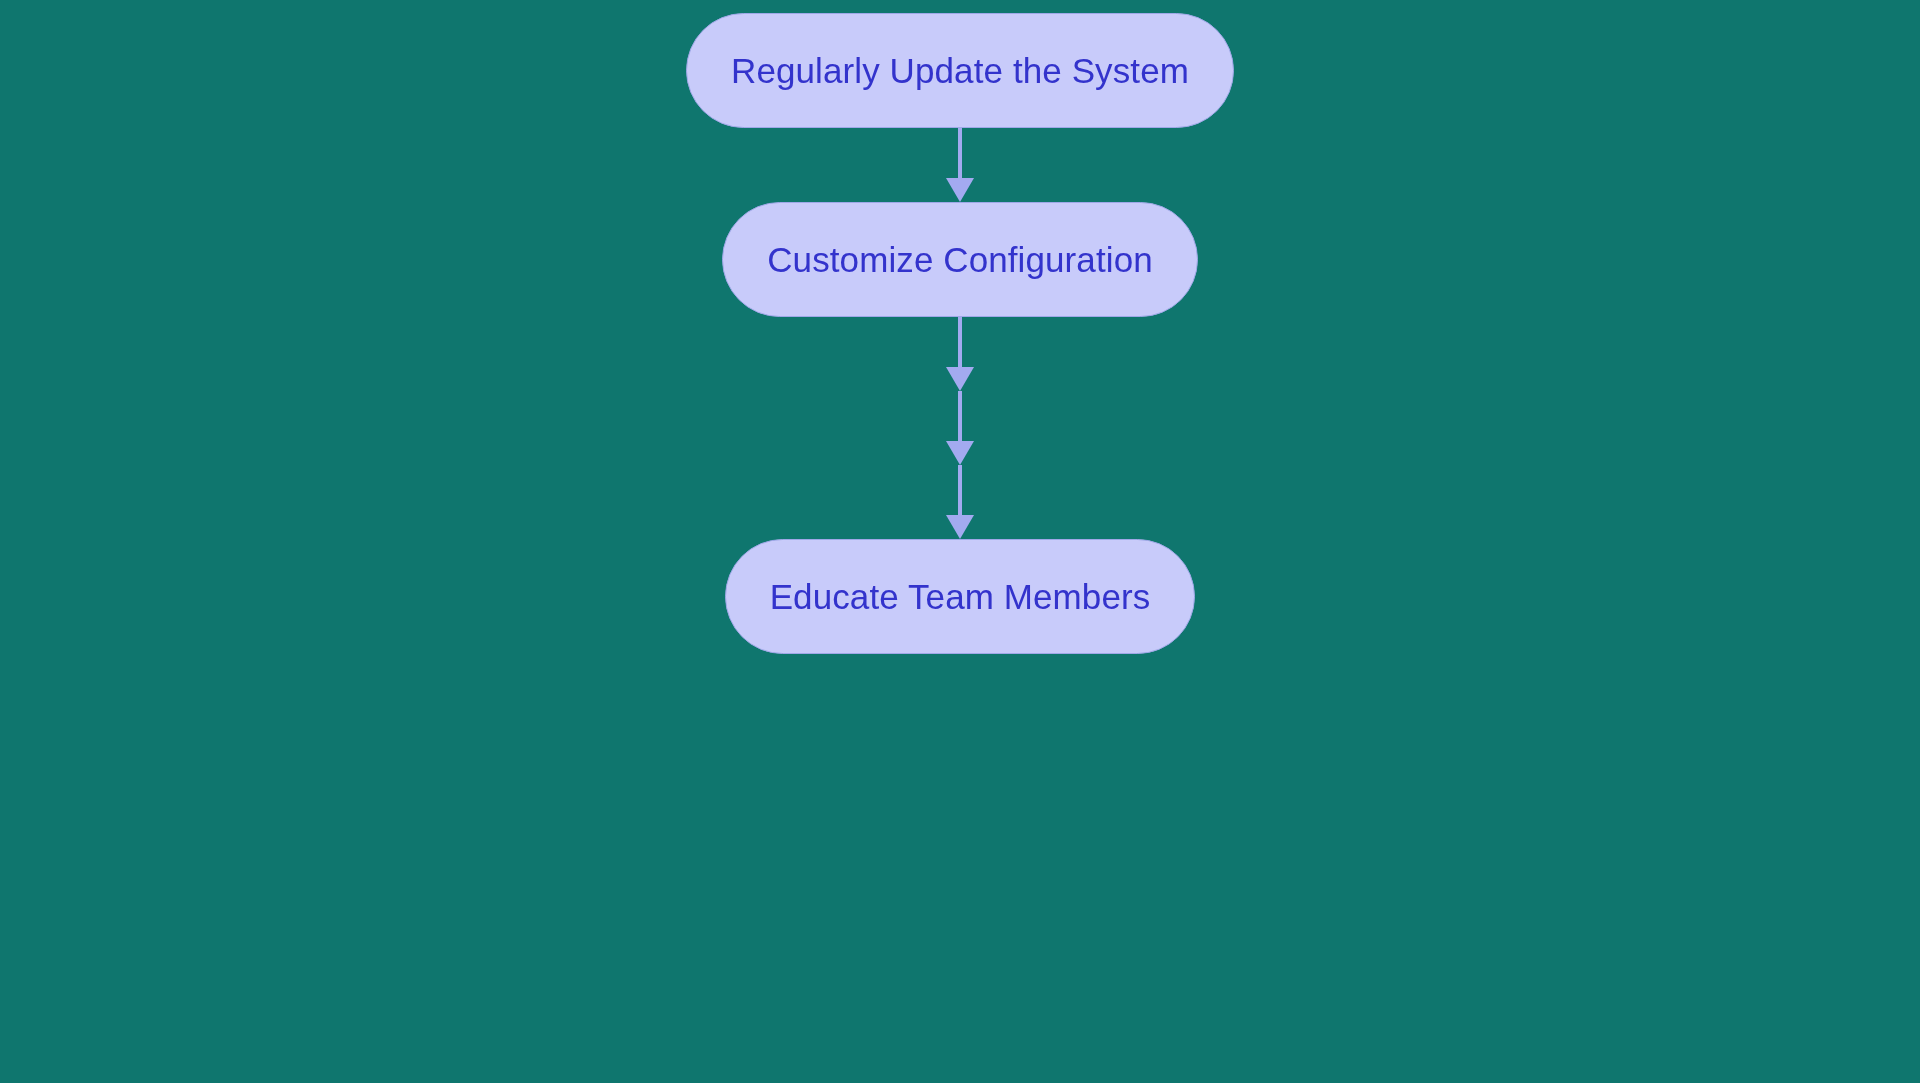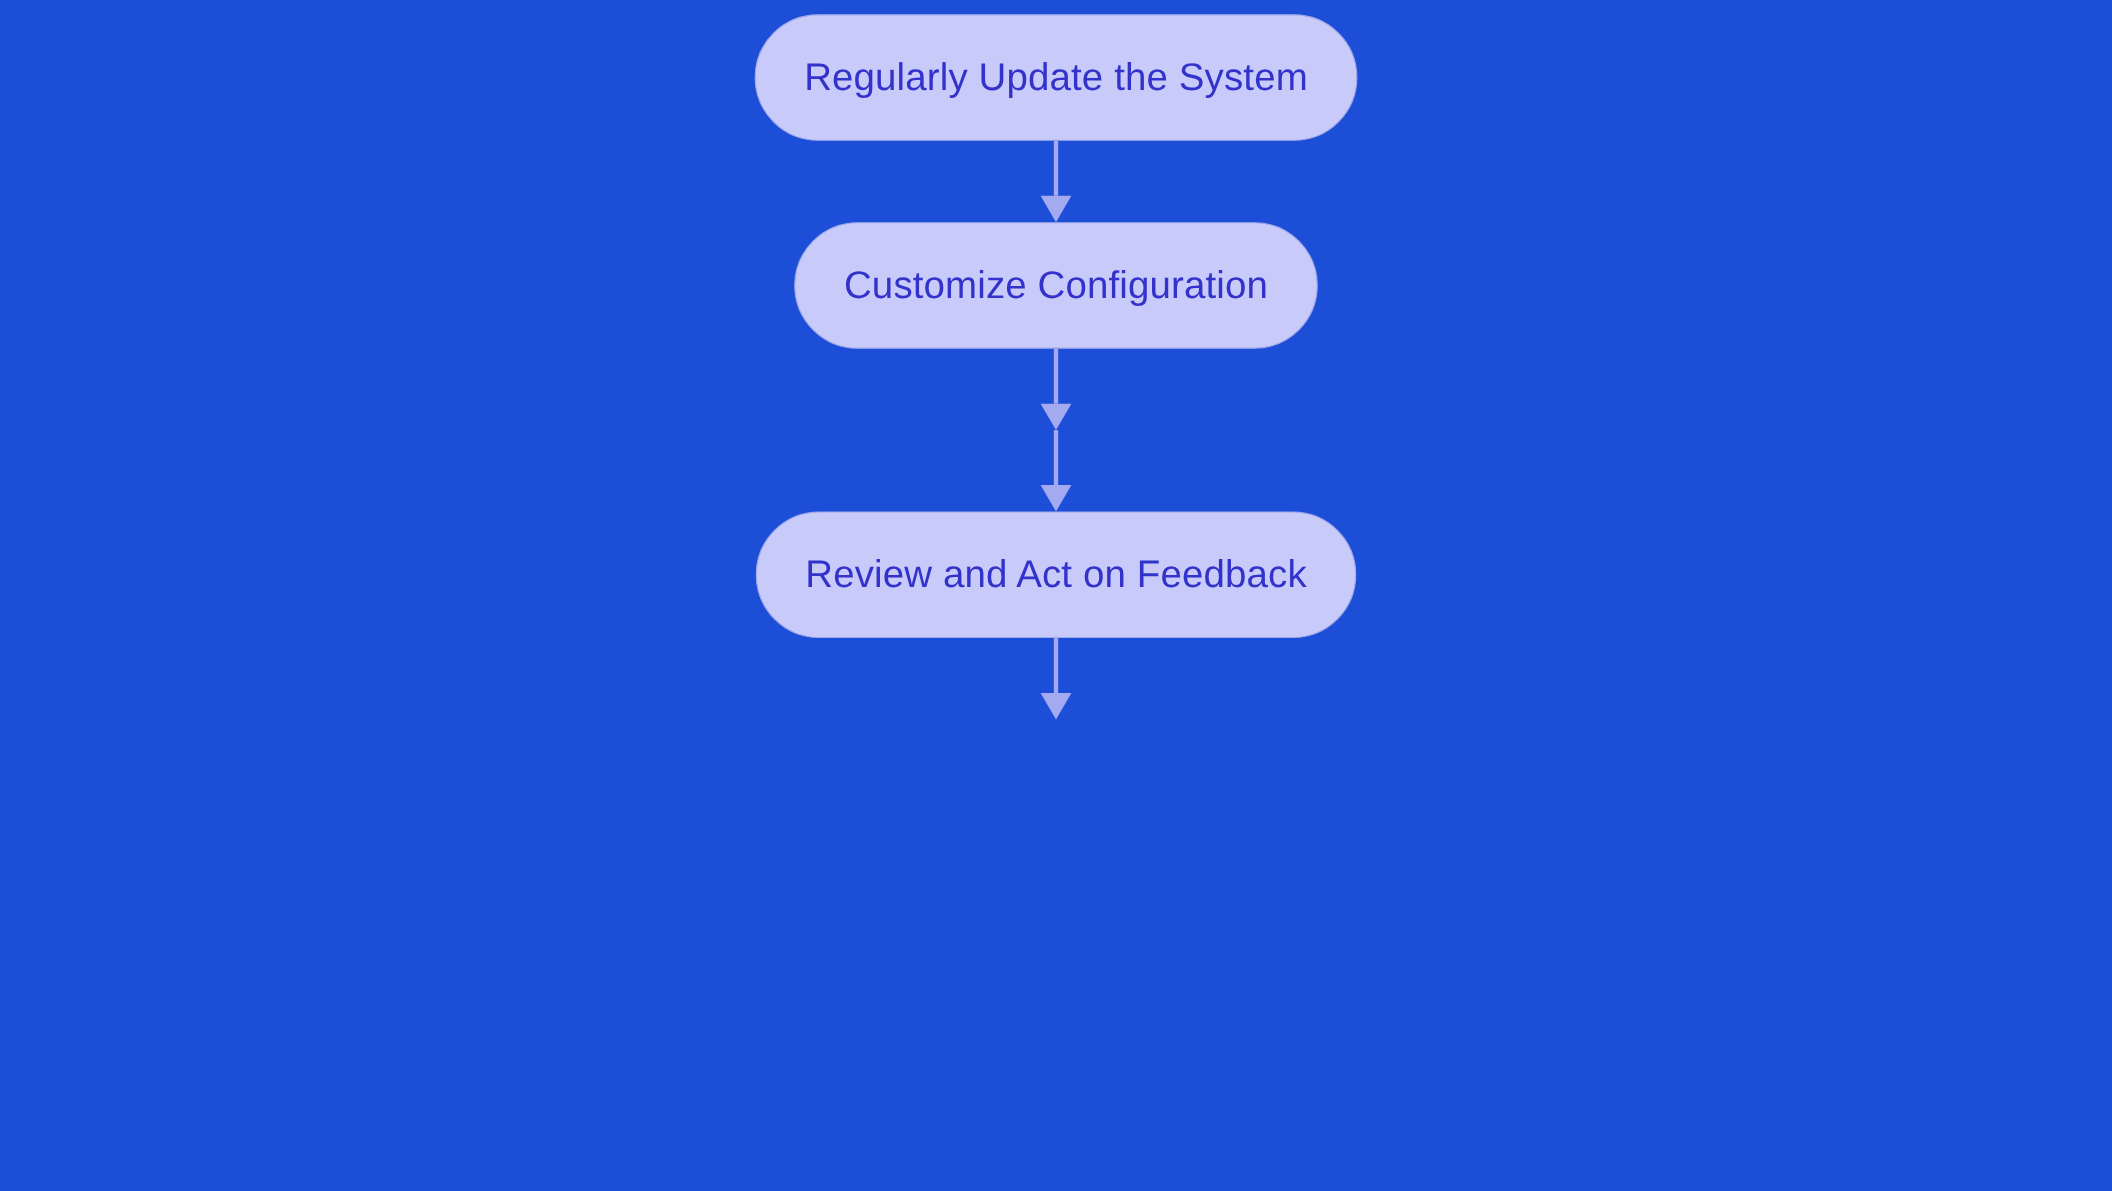--- a/index.html
+++ b/index.html
@@ -12,21 +12,21 @@
     width: 1920px;
     height: 1083px;
     overflow: hidden;
     font-family: "Liberation Sans", "DejaVu Sans", sans-serif;
   }
 
   #flow-canvas {
     position: relative;
     width: 1920px;
     height: 1083px;
-    background: #1d4ed8;
+    background: #0f766e;
   }
 
   .flow-column {
     position: absolute;
     left: 0;
     top: 0;
     width: 1920px;
     height: 1083px;
     display: flex;
     flex-direction: column;
@@ -105,24 +105,24 @@
       <div class="flow-connector-line" style="height:50px;"></div>
       <div class="flow-connector-arrow"></div>
     </div>
 
 
     <div class="flow-connector" style="height:74px;">
       <div class="flow-connector-line" style="height:50px;"></div>
       <div class="flow-connector-arrow"></div>
     </div>
 
-    <div class="flow-node">
-      <span class="flow-node-label">Review and Act on Feedback</span>
-    </div>
 
     <div class="flow-connector" style="height:74px;">
       <div class="flow-connector-line" style="height:50px;"></div>
       <div class="flow-connector-arrow"></div>
     </div>
 
+    <div class="flow-node">
+      <span class="flow-node-label">Educate Team Members</span>
+    </div>
 
   </div>
 </div>
 
 </body></html>

